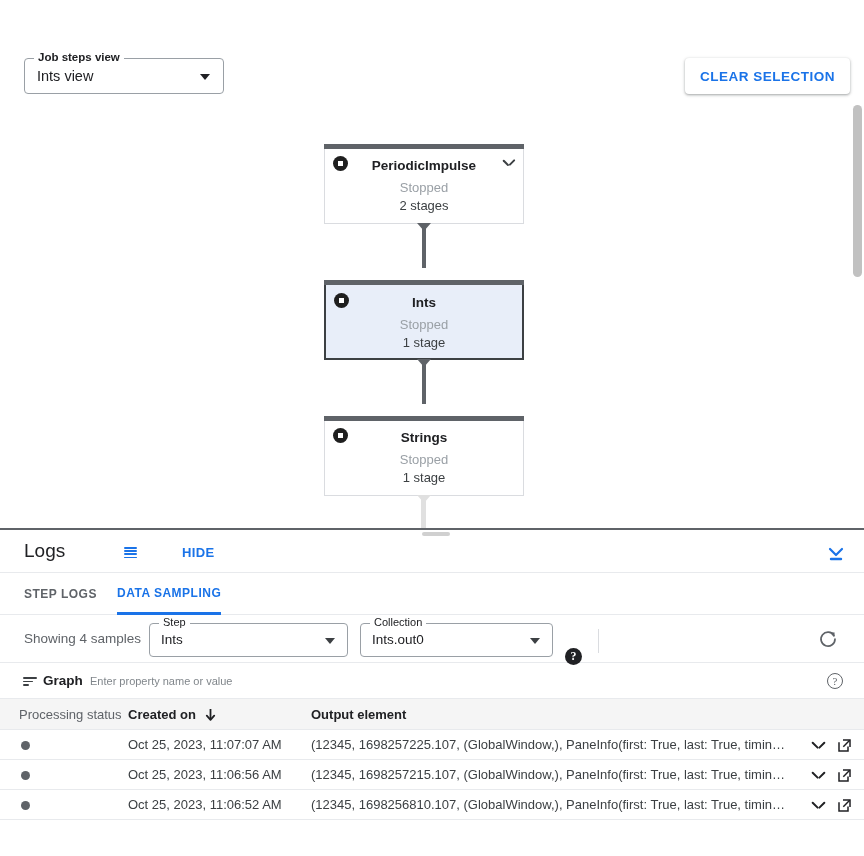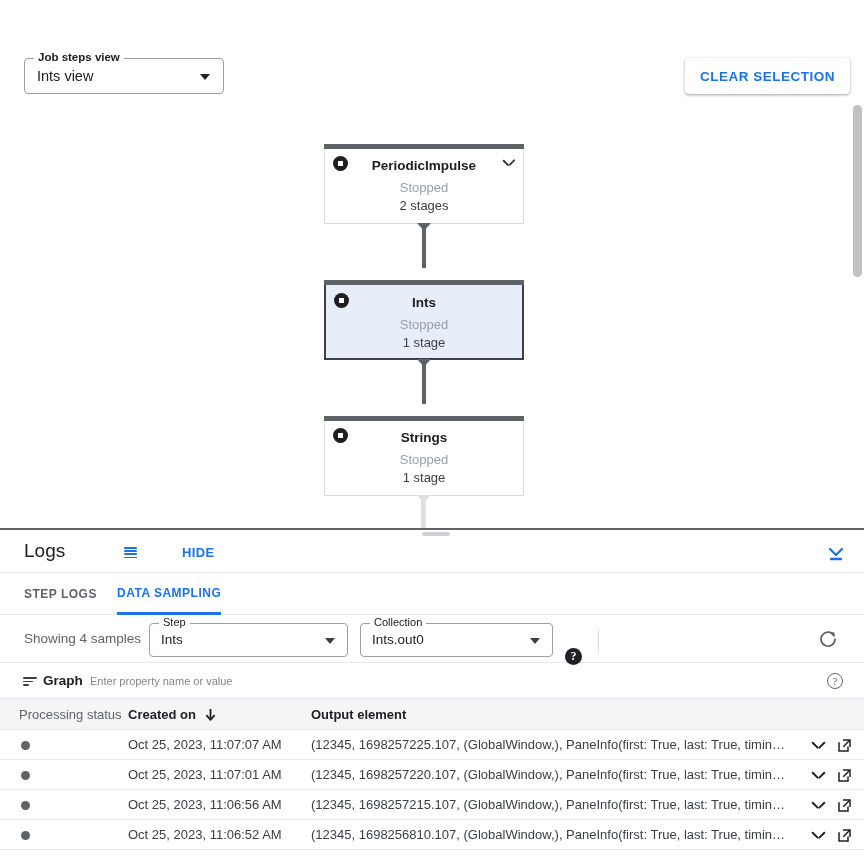--- a/index.html
+++ b/index.html
@@ -404,33 +404,20 @@
       <span class="row-chevron"></span>
       <span class="row-open">
         <svg width="15" height="15" viewBox="0 0 15 15">
           <path d="M2 4.2 V13 H11 V8.6" fill="none" stroke="#202124" stroke-width="1.5"></path>
           <path d="M6 2 H13 V9" fill="none" stroke="#202124" stroke-width="1.5"></path>
           <line x1="6.3" y1="8.7" x2="12.7" y2="2.3" stroke="#202124" stroke-width="1.5"></line>
         </svg>
       </span>
     </div>
 
-    <div class="trow">
-      <span class="dot"></span>
-      <span class="cell-created">Oct 25, 2023, 11:07:01 AM</span>
-      <span class="cell-output">(12345, 1698257220.107, (GlobalWindow,), PaneInfo(first: True, last: True, timing…</span>
-      <span class="row-chevron"></span>
-      <span class="row-open">
-        <svg width="15" height="15" viewBox="0 0 15 15">
-          <path d="M2 4.2 V13 H11 V8.6" fill="none" stroke="#202124" stroke-width="1.5"></path>
-          <path d="M6 2 H13 V9" fill="none" stroke="#202124" stroke-width="1.5"></path>
-          <line x1="6.3" y1="8.7" x2="12.7" y2="2.3" stroke="#202124" stroke-width="1.5"></line>
-        </svg>
-      </span>
-    </div>
 
     <div class="trow">
       <span class="dot"></span>
       <span class="cell-created">Oct 25, 2023, 11:06:56 AM</span>
       <span class="cell-output">(12345, 1698257215.107, (GlobalWindow,), PaneInfo(first: True, last: True, timing…</span>
       <span class="row-chevron"></span>
       <span class="row-open">
         <svg width="15" height="15" viewBox="0 0 15 15">
           <path d="M2 4.2 V13 H11 V8.6" fill="none" stroke="#202124" stroke-width="1.5"></path>
           <path d="M6 2 H13 V9" fill="none" stroke="#202124" stroke-width="1.5"></path>

